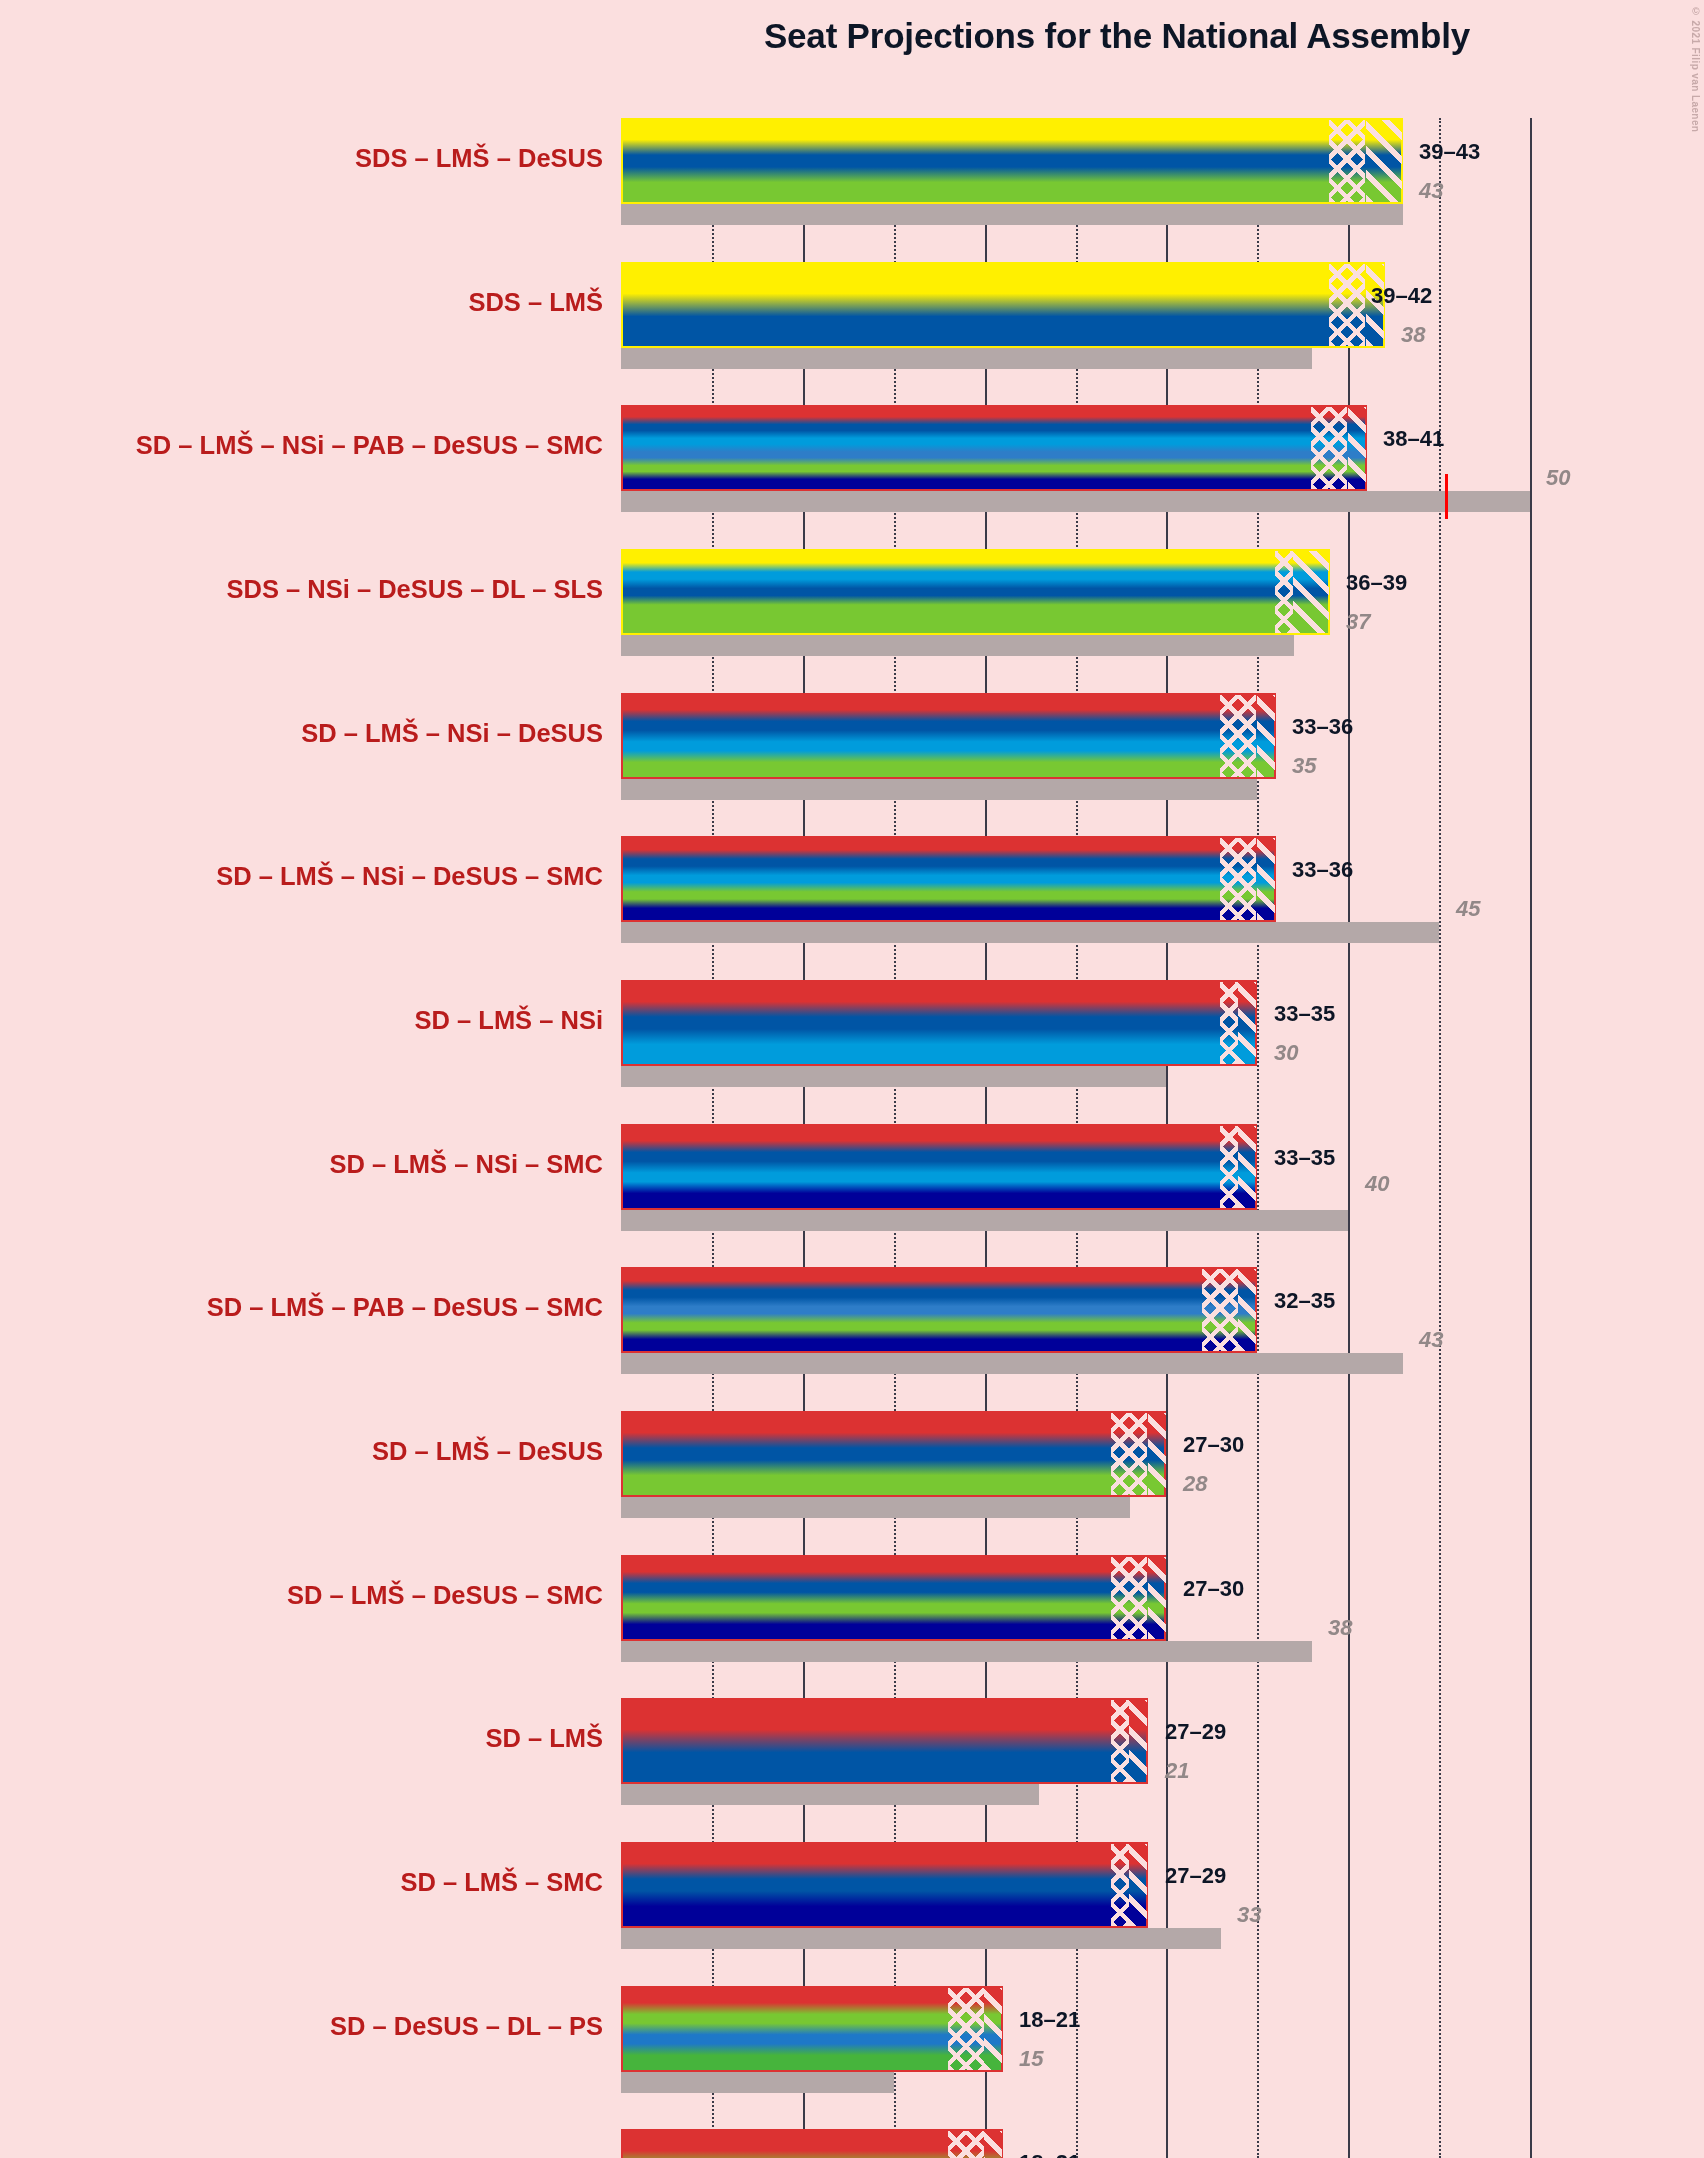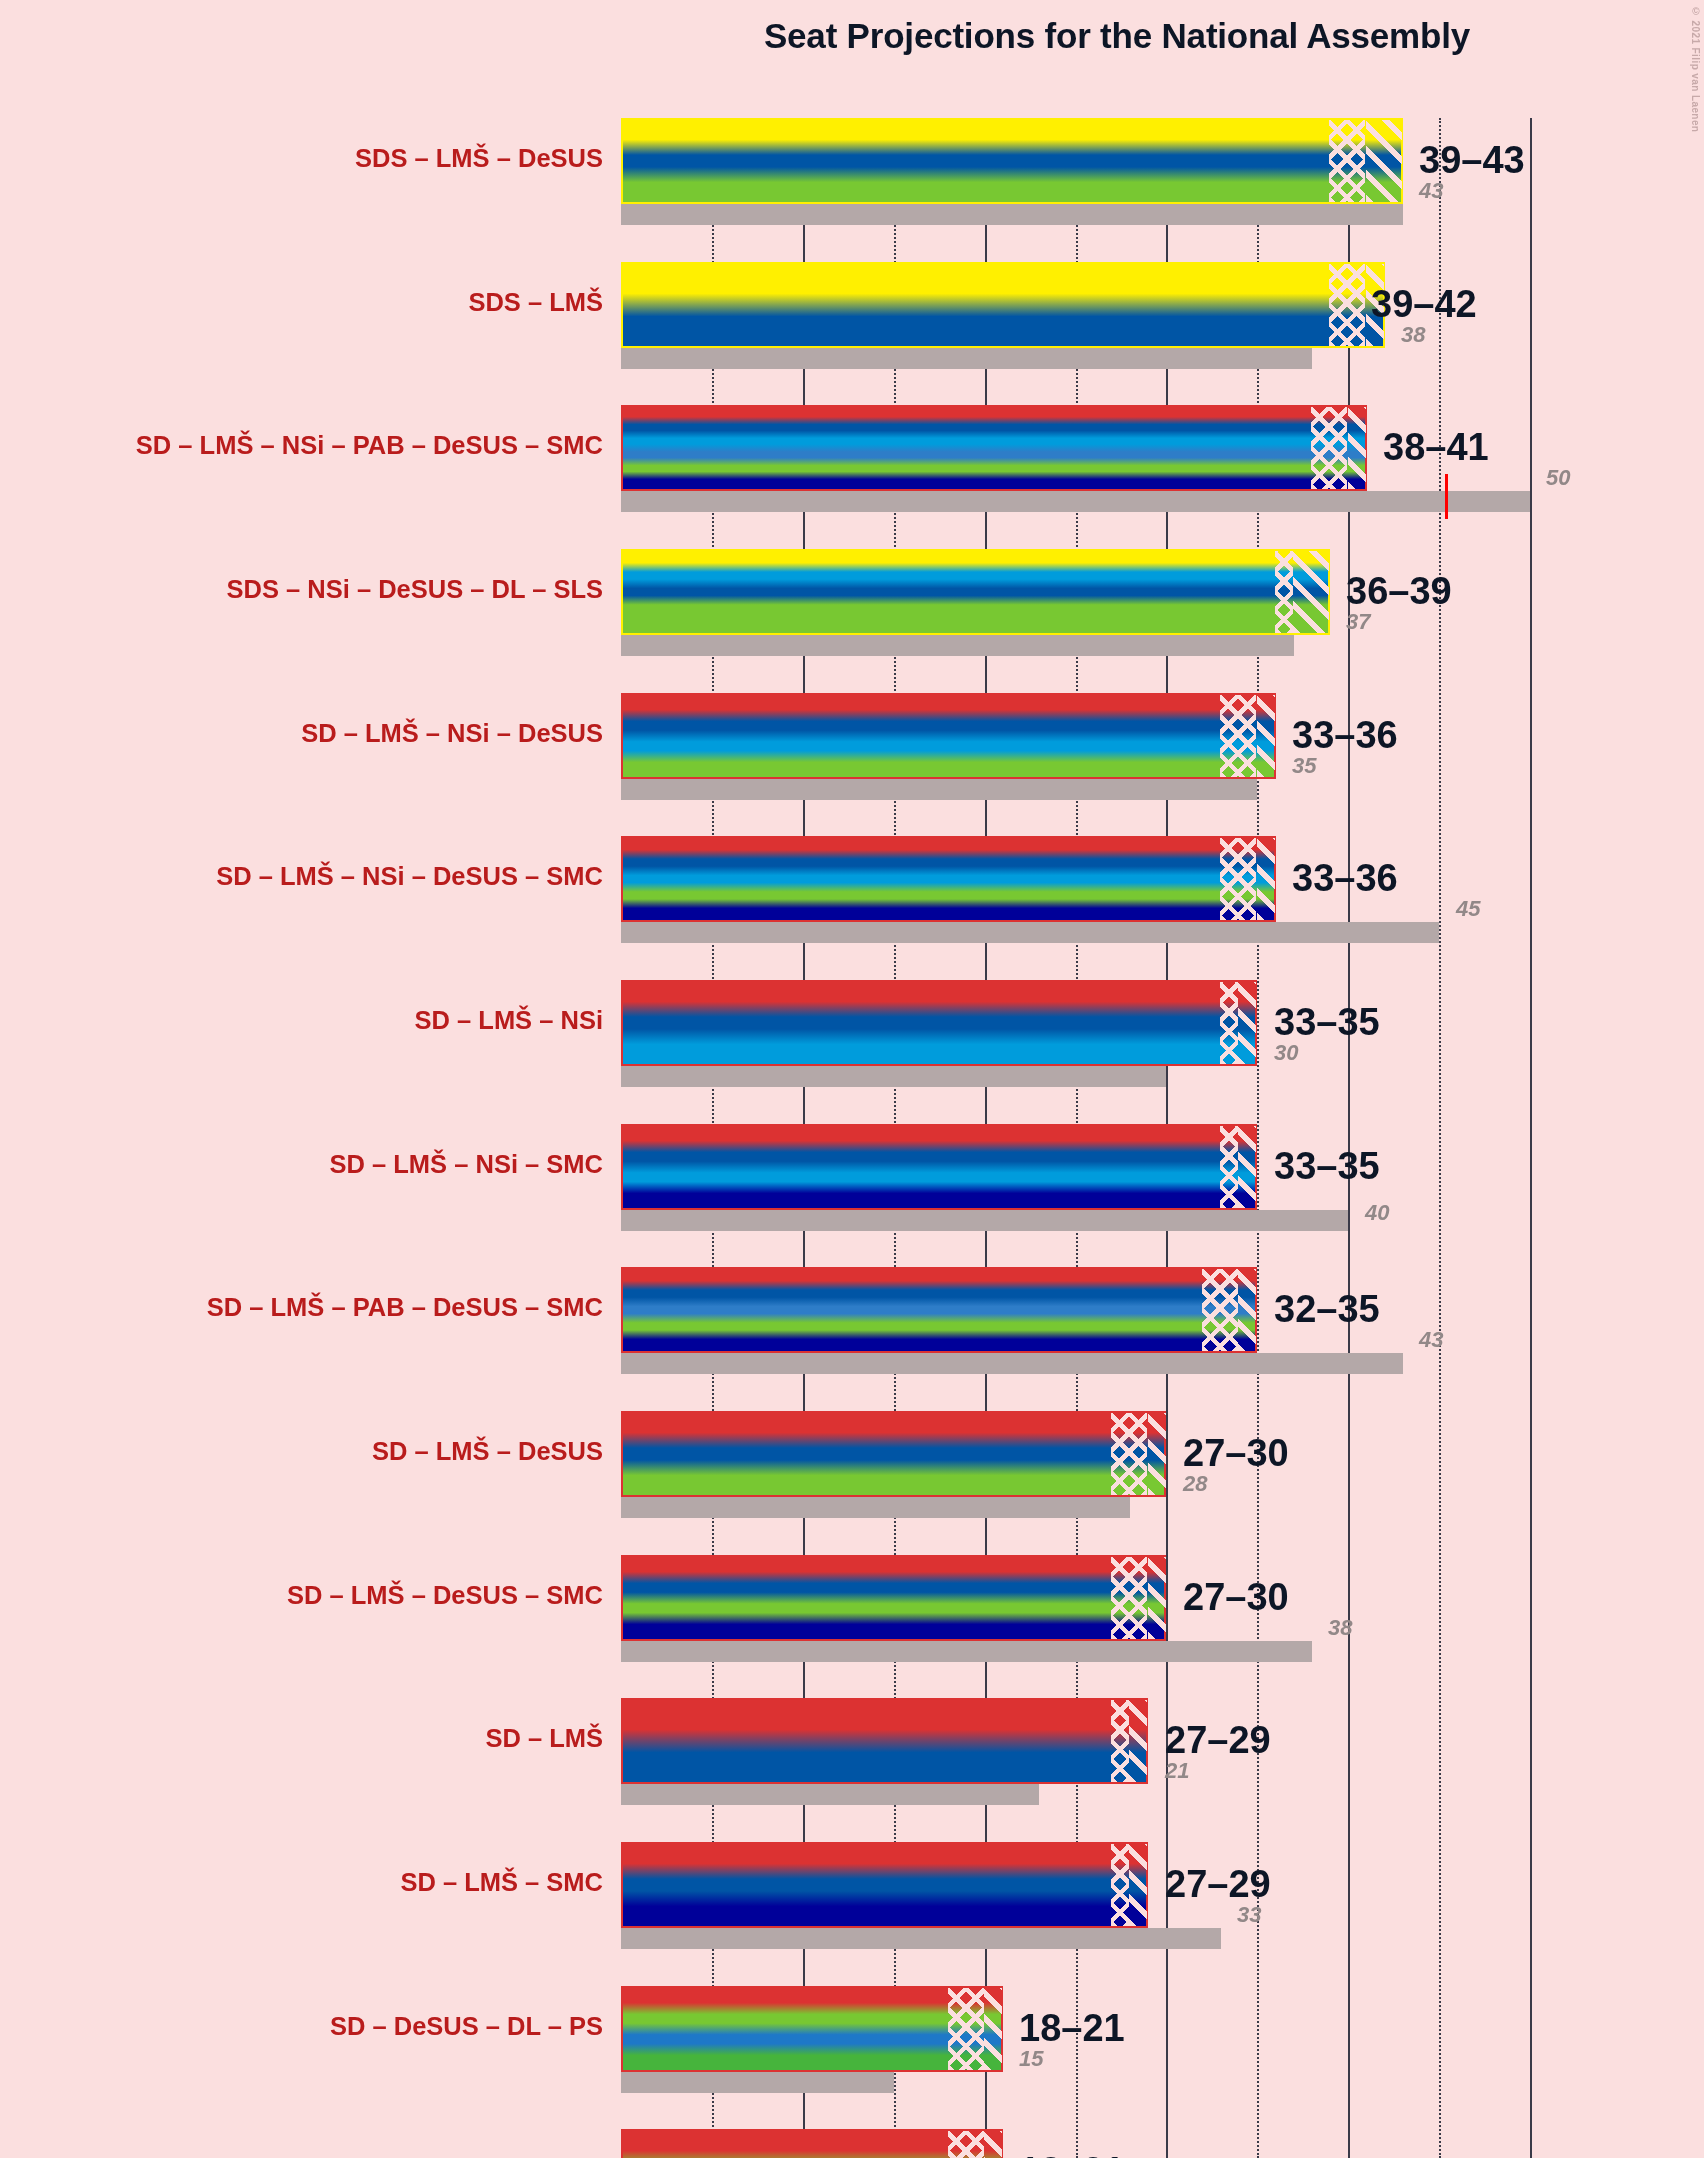--- a/index.html
+++ b/index.html
@@ -50,21 +50,21 @@
   .hatch-cross, .hatch-diag{
     position:absolute;top:0;height:100%;
     box-sizing:border-box;
   }
   .last-bar{
     position:absolute;left:621px;
     height:21px;background:#B4A8A8;
   }
   .range-label{
     position:absolute;
-    font-size:38px;font-weight:bold;color:#0D1626;white-space:nowrap;
+    font-size:22px;font-weight:bold;color:#0D1626;white-space:nowrap;
   }
   .last-label{
     position:absolute;
     font-size:22px;font-style:italic;font-weight:bold;color:#928888;white-space:nowrap;
   }
   .majority-line{
     position:absolute;width:0;border-left:3.6px solid #FF0000;
   }
 
   
@@ -180,21 +180,21 @@
         <div class="last-label" style="left: 1274px; top: 60px;">30</div>
       </div>
       <div class="row" style="top: 1124px; height: 107px;">
         <div class="row-label" style="top: 26px;">SD – LMŠ – NSi – SMC</div>
         <div class="ci-bar" style="width: 636px; background: linear-gradient(rgb(220, 50, 50) 7%, rgb(220, 50, 50) 18%, rgb(0, 85, 165) 32%, rgb(0, 85, 165) 43%, rgb(0, 156, 220) 57%, rgb(0, 156, 220) 68%, rgb(0, 0, 153) 82%, rgb(0, 0, 153) 93%); border-color: rgb(220, 50, 50);">
           <div class="hatch-cross" style="left: 597px; width: 18px; background-image: repeating-linear-gradient(45deg, rgb(251, 223, 223) 0px, rgb(251, 223, 223) 4.5px, transparent 4.5px, transparent 13.6px), repeating-linear-gradient(-45deg, rgb(251, 223, 223) 0px, rgb(251, 223, 223) 4.5px, transparent 4.5px, transparent 13.6px);"></div>
           <div class="hatch-diag" style="left: 615px; width: 18px; background-image: repeating-linear-gradient(45deg, rgb(251, 223, 223) 0px, rgb(251, 223, 223) 5.5px, transparent 5.5px, transparent 17.3px);"></div>
         </div>
         <div class="last-bar" style="top: 86px; width: 727px; background: rgb(180, 168, 168);"></div>
         <div class="range-label" style="left: 1274px; top: 21.4px;">33–35</div>
-        <div class="last-label" style="left: 1365px; top: 76px;">40</div>
+        <div class="last-label" style="left: 1365px; top: 47px;">40</div>
       </div>
       <div class="row" style="top: 1267px; height: 107px;">
         <div class="row-label" style="top: 26px;">SD – LMŠ – PAB – DeSUS – SMC</div>
         <div class="ci-bar" style="width: 636px; background: linear-gradient(rgb(220, 50, 50) 5.6%, rgb(220, 50, 50) 14.4%, rgb(0, 85, 165) 25.6%, rgb(0, 85, 165) 34.4%, rgb(46, 125, 200) 45.6%, rgb(46, 125, 200) 54.4%, rgb(120, 200, 50) 65.6%, rgb(120, 200, 50) 74.4%, rgb(0, 0, 153) 85.6%, rgb(0, 0, 153) 94.4%); border-color: rgb(220, 50, 50);">
           <div class="hatch-cross" style="left: 579px; width: 36px; background-image: repeating-linear-gradient(45deg, rgb(251, 223, 223) 0px, rgb(251, 223, 223) 4.5px, transparent 4.5px, transparent 13.6px), repeating-linear-gradient(-45deg, rgb(251, 223, 223) 0px, rgb(251, 223, 223) 4.5px, transparent 4.5px, transparent 13.6px);"></div>
           <div class="hatch-diag" style="left: 615px; width: 18px; background-image: repeating-linear-gradient(45deg, rgb(251, 223, 223) 0px, rgb(251, 223, 223) 5.5px, transparent 5.5px, transparent 17.3px);"></div>
         </div>
         <div class="last-bar" style="top: 86px; width: 782px; background: rgb(180, 168, 168);"></div>
         <div class="range-label" style="left: 1274px; top: 21.4px;">32–35</div>
         <div class="last-label" style="left: 1419px; top: 60px;">43</div>

